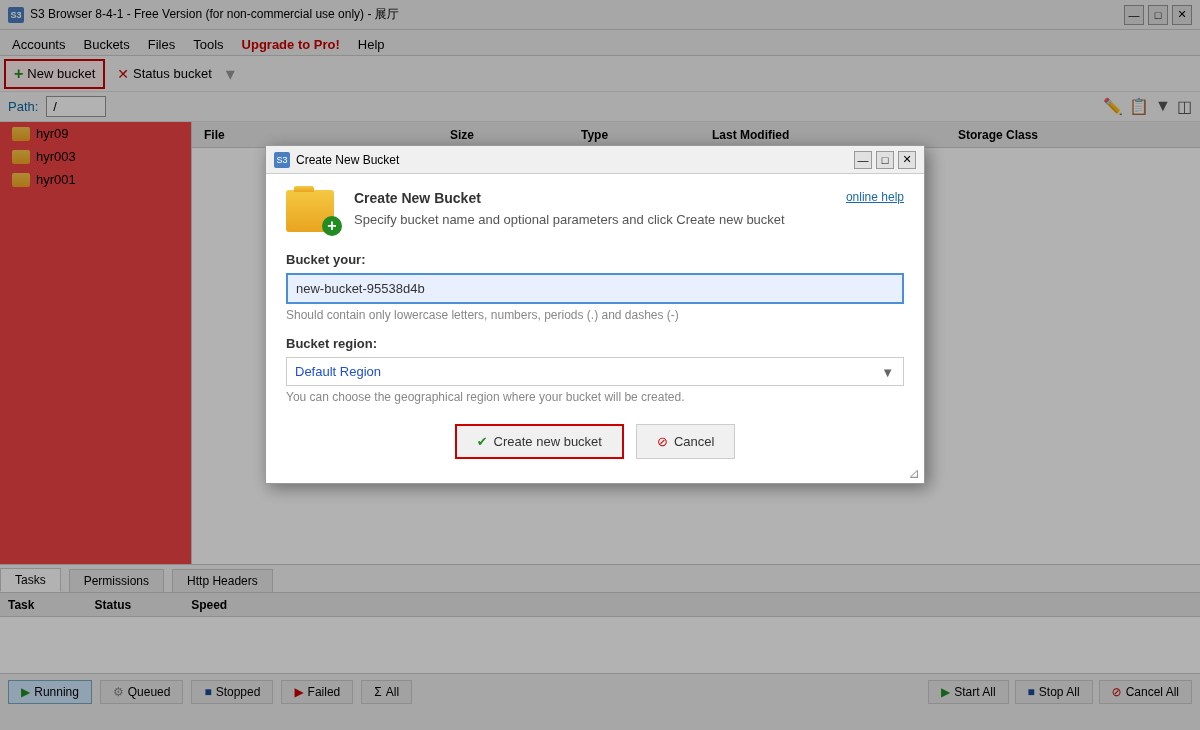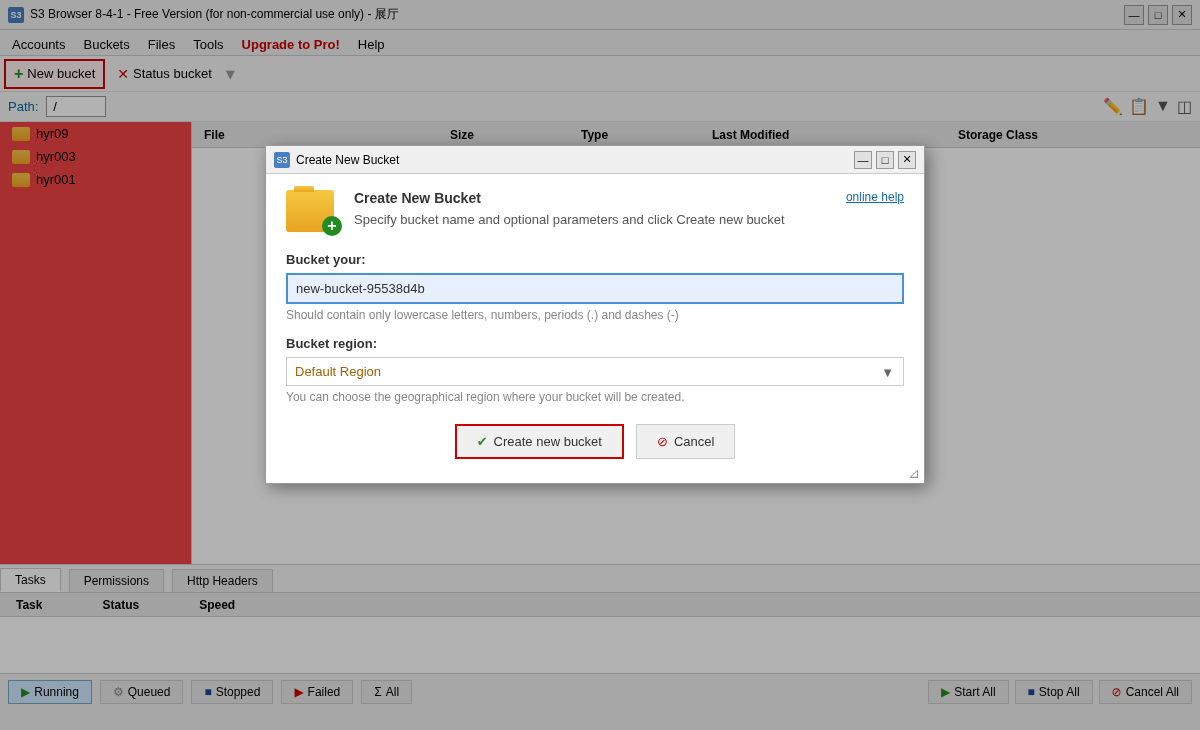--- a/index.html
+++ b/index.html
@@ -202,21 +202,21 @@
       height: 80px;
     }
     .tab-content-header {
       display: flex;
       background: #e8e8e8;
       border-bottom: 1px solid #ccc;
       height: 24px;
       align-items: center;
       font-size: 12px;
       font-weight: bold;
-      padding: 0 16px;
+      padding: 0 8px;
       gap: 60px;
     }
 
     
     .status-bar {
       background: #f0f0f0;
       border-top: 1px solid #ccc;
       display: flex;
       align-items: center;
       height: 36px;
@@ -389,21 +389,21 @@
     .form-hint {
       font-size: 12px;
       color: #888;
       margin-top: 4px;
     }
     .form-select {
       width: 100%;
       padding: 6px 8px;
       border: 1px solid #ccc;
       font-size: 13px;
-      color: #a16207;
+      color: #1d4ed8;
       background: white;
       cursor: pointer;
       appearance: none;
       -webkit-appearance: none;
     }
     .select-wrapper {
       position: relative;
     }
     .select-arrow {
       position: absolute;

